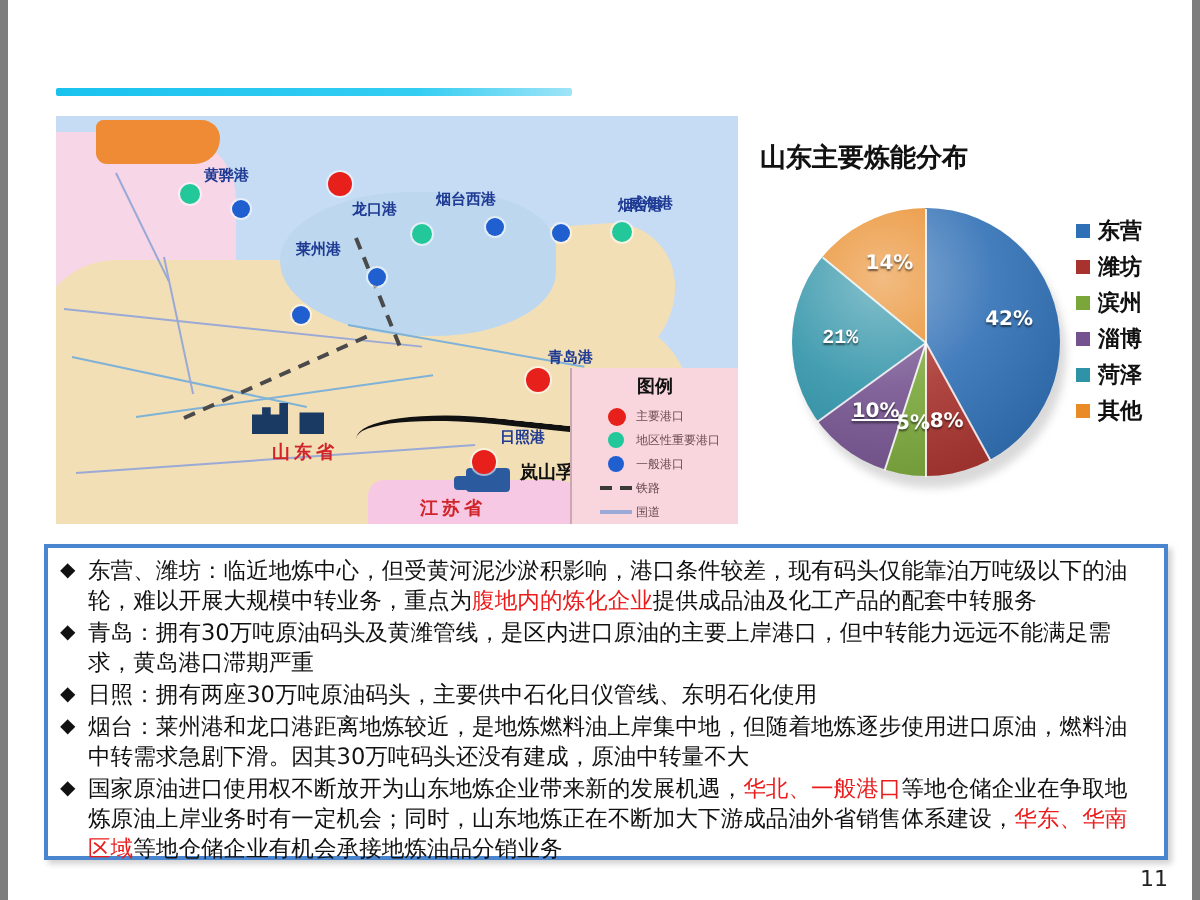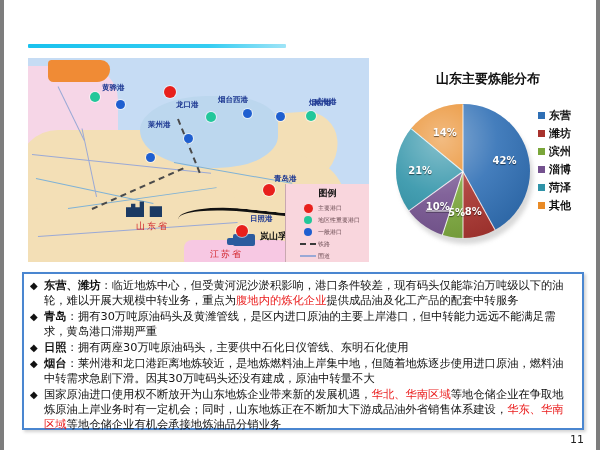--- a/index.html
+++ b/index.html
@@ -138,21 +138,21 @@
     position: absolute;
     font-size: 7.5px;
     color: #1f3a93;
     white-space: nowrap;
     font-weight: bold;
   }
   .prov-label {
     position: absolute;
     font-size: 9px;
     color: #d1232a;
-    font-weight: normal;
+    font-weight: bold;
     letter-spacing: 2px;
     white-space: nowrap;
   }
   #factory {
     position: absolute;
     left: 98px; top: 141px; width: 36px; height: 18px;
     background: #1b3a63;
     clip-path: polygon(0 100%,0 46%,14% 46%,14% 26%,26% 26%,26% 46%,38% 46%,38% 14%,50% 14%,50% 100%,66% 100%,66% 40%,100% 40%,100% 100%);
   }
   #tank-icon {
@@ -222,21 +222,21 @@
     position: absolute;
     left: 376px;
     top: 62px;
     width: 216px;
     height: 200px;
   }
   #chart-title {
     position: absolute;
     left: 0; top: 8px;
     width: 160px;
-    text-align: right;
+    text-align: left;
     font-size: 13px;
     font-weight: bold;
     color: #111;
   }
   #pie-wrap {
     position: absolute;
     left: 16px;
     top: 42px;
     width: 134px;
     height: 134px;
@@ -320,21 +320,21 @@
     flex: none;
     width: 14px;
     font-size: 10px;
     line-height: 15px;
     color: #111;
   }
   .bullet .btxt {
     flex: 1;
   }
   .bullet .lead {
-    font-weight: bold;
+    font-weight: normal;
   }
   .hl {
     color: #ea1c1c;
   }
 
   
   #watermark {
     position: absolute;
     left: 36px;
     bottom: 2px;
@@ -473,21 +473,21 @@
       <div id="pie" style="background: conic-gradient(rgb(47, 111, 181) 0deg, rgb(47, 111, 181) 151.2deg, rgb(168, 50, 45) 151.2deg, rgb(168, 50, 45) 180deg, rgb(122, 166, 58) 180deg, rgb(122, 166, 58) 198deg, rgb(116, 82, 143) 198deg, rgb(116, 82, 143) 234deg, rgb(47, 147, 168) 234deg, rgb(47, 147, 168) 309.6deg, rgb(233, 139, 39) 309.6deg, rgb(233, 139, 39) 360deg);"></div>
       <div id="pie-gloss"></div>
     <div class="slice-label" style="left: 108.533px; top: 56.3362px;">42%</div>
         <div style="position: absolute; left: 67px; top: 67px; width: 67px; height: 0px; border-top: 1px solid rgba(255, 255, 255, 0.85); transform-origin: left center; transform: rotate(-90deg);"></div>
         <div class="slice-label" style="left: 77.3306px; top: 107.235px;">8%</div>
         <div style="position: absolute; left: 67px; top: 67px; width: 67px; height: 0px; border-top: 1px solid rgba(255, 255, 255, 0.85); transform-origin: left center; transform: rotate(61.2deg);"></div>
         <div class="slice-label" style="left: 60.5017px; top: 108.029px;">5%</div>
         <div style="position: absolute; left: 67px; top: 67px; width: 67px; height: 0px; border-top: 1px solid rgba(255, 255, 255, 0.85); transform-origin: left center; transform: rotate(90deg);"></div>
         <div class="slice-label" style="left: 41.7958px; top: 101.691px; text-decoration: underline;">10%</div>
         <div style="position: absolute; left: 67px; top: 67px; width: 67px; height: 0px; border-top: 1px solid rgba(255, 255, 255, 0.85); transform-origin: left center; transform: rotate(108deg);"></div>
-        <div class="slice-label" style="left: 24.1412px; top: 65.6531px;">21%</div>
+        <div class="slice-label" style="left: 24.1412px; top: 65.6531px; font-family: Liberation Mono, monospace;">21%</div>
         <div style="position: absolute; left: 67px; top: 67px; width: 67px; height: 0px; border-top: 1px solid rgba(255, 255, 255, 0.85); transform-origin: left center; transform: rotate(144deg);"></div>
         <div class="slice-label" style="left: 48.7426px; top: 28.201px;">14%</div>
         <div style="position: absolute; left: 67px; top: 67px; width: 67px; height: 0px; border-top: 1px solid rgba(255, 255, 255, 0.85); transform-origin: left center; transform: rotate(219.6deg);"></div>
       </div>
     <div id="chart-legend">
         <div class="cl-row">
           <span class="cl-sw" style="background: rgb(47, 111, 181);"></span>
           <span class="cl-tx">东营</span>
         </div>
         <div class="cl-row">
@@ -525,19 +525,19 @@
       <div class="bullet">
         <span class="dia">◆</span>
         <span class="btxt"><span class="lead">日照</span><span>：拥有两座30万吨原油码头，主要供中石化日仪管线、东明石化使用</span></span>
       </div>
       <div class="bullet">
         <span class="dia">◆</span>
         <span class="btxt"><span class="lead">烟台</span><span>：莱州港和龙口港距离地炼较近，是地炼燃料油上岸集中地，但随着地炼逐步使用进口原油，燃料油中转需求急剧下滑。因其30万吨码头还没有建成，原油中转量不大</span></span>
       </div>
       <div class="bullet">
         <span class="dia">◆</span>
-        <span class="btxt"><span>国家原油进口使用权不断放开为山东地炼企业带来新的发展机遇，</span><span class="hl">华北、华南区域</span><span>等地仓储企业在争取地炼原油上岸业务时有一定机会；同时，山东地炼正在不断加大下游成品油外省销售体系建设，</span><span class="hl">华东、华南区域</span><span>等地仓储企业有机会承接地炼油品分销业务</span></span>
+        <span class="btxt"><span>国家原油进口使用权不断放开为山东地炼企业带来新的发展机遇，</span><span class="hl">华北、一般港口</span><span>等地仓储企业在争取地炼原油上岸业务时有一定机会；同时，山东地炼正在不断加大下游成品油外省销售体系建设，</span><span class="hl">华东、华南区域</span><span>等地仓储企业有机会承接地炼油品分销业务</span></span>
       </div>
     </div>
 
   <div id="pagenum">11</div>
 
 </div>
 
 </body></html>

